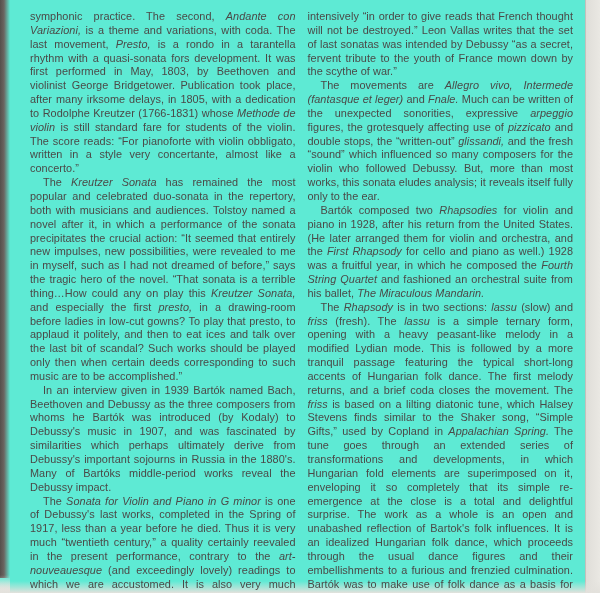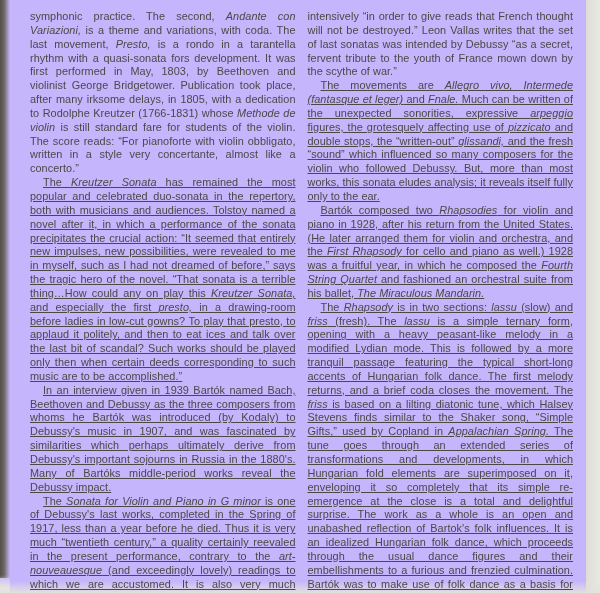--- a/index.html
+++ b/index.html
@@ -4,21 +4,21 @@
 <style>
   html, body {
     margin: 0;
     padding: 0;
     background: #e9e7e2;
   }
   .page {
     position: relative;
     width: 600px;
     height: 593px;
-    background: #c4b5fd;
+    background: #5eead4;
     overflow: hidden;
     font-family: "Liberation Sans", sans-serif;
   }
   .edge-left {
     position: absolute;
     left: 0; top: 0;
     width: 10px; height: 578px;
     background: linear-gradient(to right, #55504b 0%, #6b6661 40%, rgba(233,231,226,0) 100%);
   }
   .edge-left-fade {
@@ -54,21 +54,21 @@
   }
   .column {
     width: 266px;
     text-align: justify;
     font-size: 10.9px;
     line-height: 13.85px;
     letter-spacing: 0.05px;
     color: #4b4947;
   }
   .para { margin: 0; }
-  .para.indent { text-indent: 13px; text-decoration: underline; }
+  .para.indent { text-indent: 13px; }
   .it { font-style: italic; }
 </style>
 </head>
 <body>
 
 <div class="page">
   <div class="edge-left"></div>
   <div class="edge-left-fade"></div>
   <div class="edge-right-shade"></div>
   <div class="fold-line"></div>

